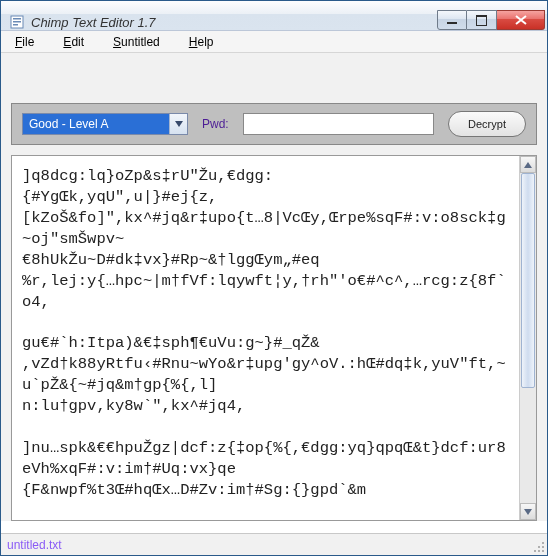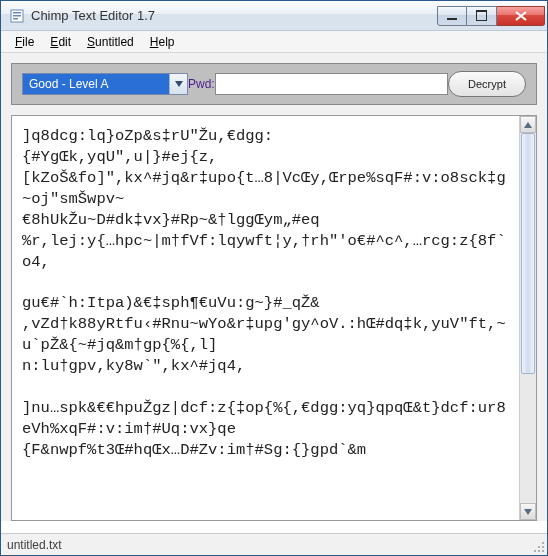--- a/index.html
+++ b/index.html
@@ -17,23 +17,24 @@
     border: 1px solid #2a5a8a;
     position: relative;
     display: flex;
     flex-direction: column;
     box-shadow: 0 0 8px rgba(0,0,0,0.3);
   }
   .titlebar {
     height: 30px;
     background: linear-gradient(to bottom, #fdfdfe 0%, #ebf0f6 45%, #d9e3ee 46%, #dae4ef 100%);
     display: flex;
-    align-items: center;
+    align-items: flex-end;
     padding: 0 0 0 8px;
     border-bottom: 1px solid #bcc7d8;
+    font-style: italic;
   }
   .titlebar-icon {
     width: 16px;
     height: 16px;
     margin-right: 6px;
     display: flex;
     align-items: center;
     justify-content: center;
   }
   .titlebar-text {
@@ -86,20 +87,21 @@
   .win-btn.min { border-bottom-left-radius: 3px; }
 
   .menubar {
     height: 22px;
     background: #f5f5f5;
     display: flex;
     align-items: center;
     padding: 0 6px;
     font-size: 12px;
     border-bottom: 1px solid #d6d6d6;
+    gap: 13px;
   }
   .menu-item {
     padding: 2px 8px;
     cursor: default;
   }
   .menu-item .u { text-decoration: underline; }
 
   .client-wrap {
     flex: 1;
     padding: 10px 10px 0 10px;
@@ -109,20 +111,22 @@
     min-height: 0;
   }
 
   .toolbar {
     height: 42px;
     background: #bfbfbf;
     border: 1px solid #888;
     display: flex;
     align-items: center;
     padding: 0 10px;
+    gap: 14px;
+    margin-top: 40px;
   }
   .combo {
     width: 166px;
     height: 22px;
     background: #fff;
     border: 1px solid #7a8aaa;
     display: flex;
     align-items: center;
     position: relative;
   }
@@ -221,21 +225,21 @@
     background: linear-gradient(to right,#eef3fa,#cfdcef,#eef3fa);
     border: 1px solid #9fb3d1;
     border-radius: 2px;
   }
 
   .statusbar {
     height: 22px;
     background: #f1f1f1;
     border-top: 1px solid #c8c8c8;
     font-size: 12px;
-    color: #404040;
+    color: #8b5cf6;
     padding: 2px 6px;
     display: flex;
     align-items: center;
     position: relative;
     margin-top: 12px;
   }
   .resize-grip {
     position: absolute;
     right: 2px;
     bottom: 2px;

